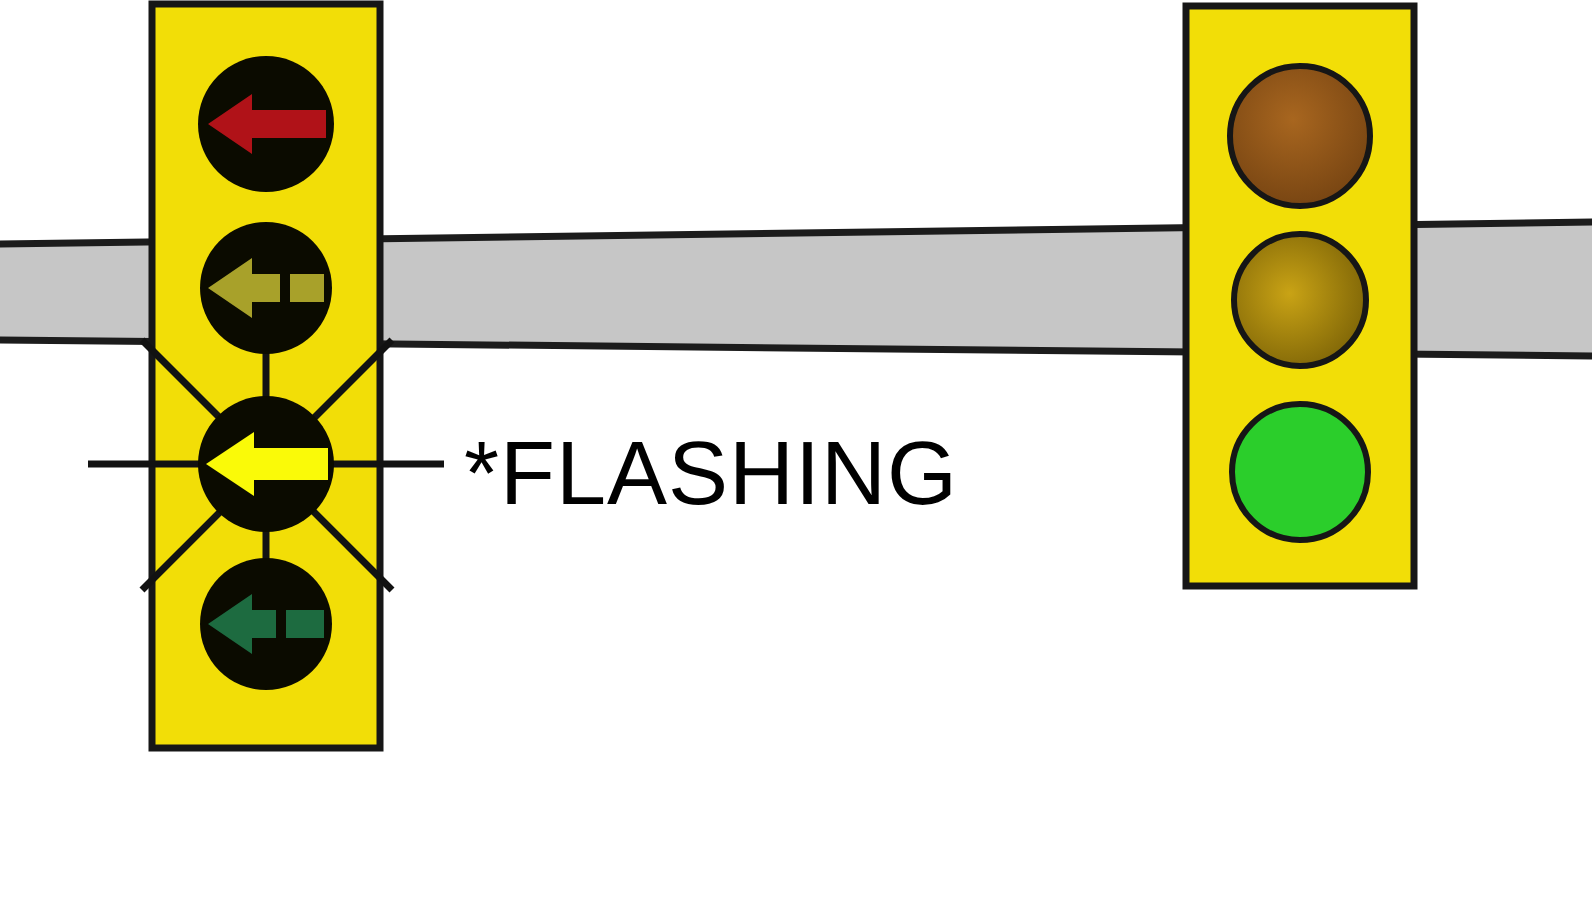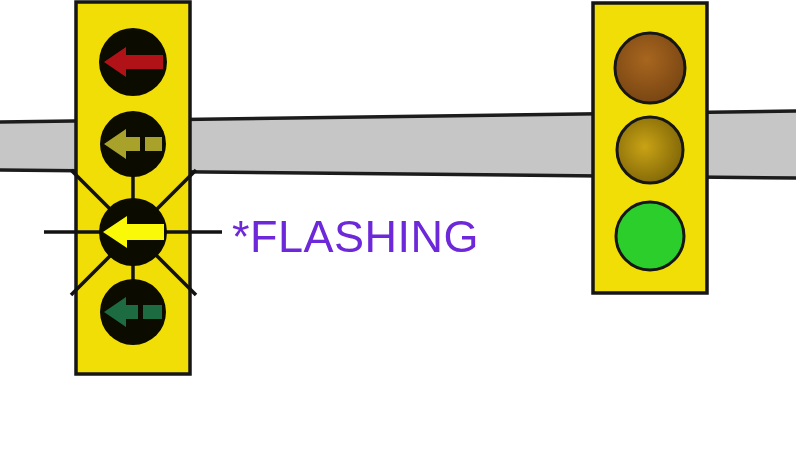--- a/index.html
+++ b/index.html
@@ -16,21 +16,21 @@
   .edge    { stroke: #1c1c1c; stroke-width: 3.5; fill: none; }
   .ray     { stroke: #121212; stroke-width: 3.5; }
   .lens-stroke { stroke: #161616; stroke-width: 3; }
   .flashing-label {
     position: absolute;
     left: 232px;
     top: 214px;
     font-size: 45px;
     line-height: 1;
     font-weight: 400;
-    color: #6d28d9;
+    color: #000000;
     letter-spacing: 0.5px;
     white-space: nowrap;
   }
 </style>
 </head>
 <body>
 
 <div class="canvas">
 
   <svg width="796" height="454" viewBox="0 0 796 454">

